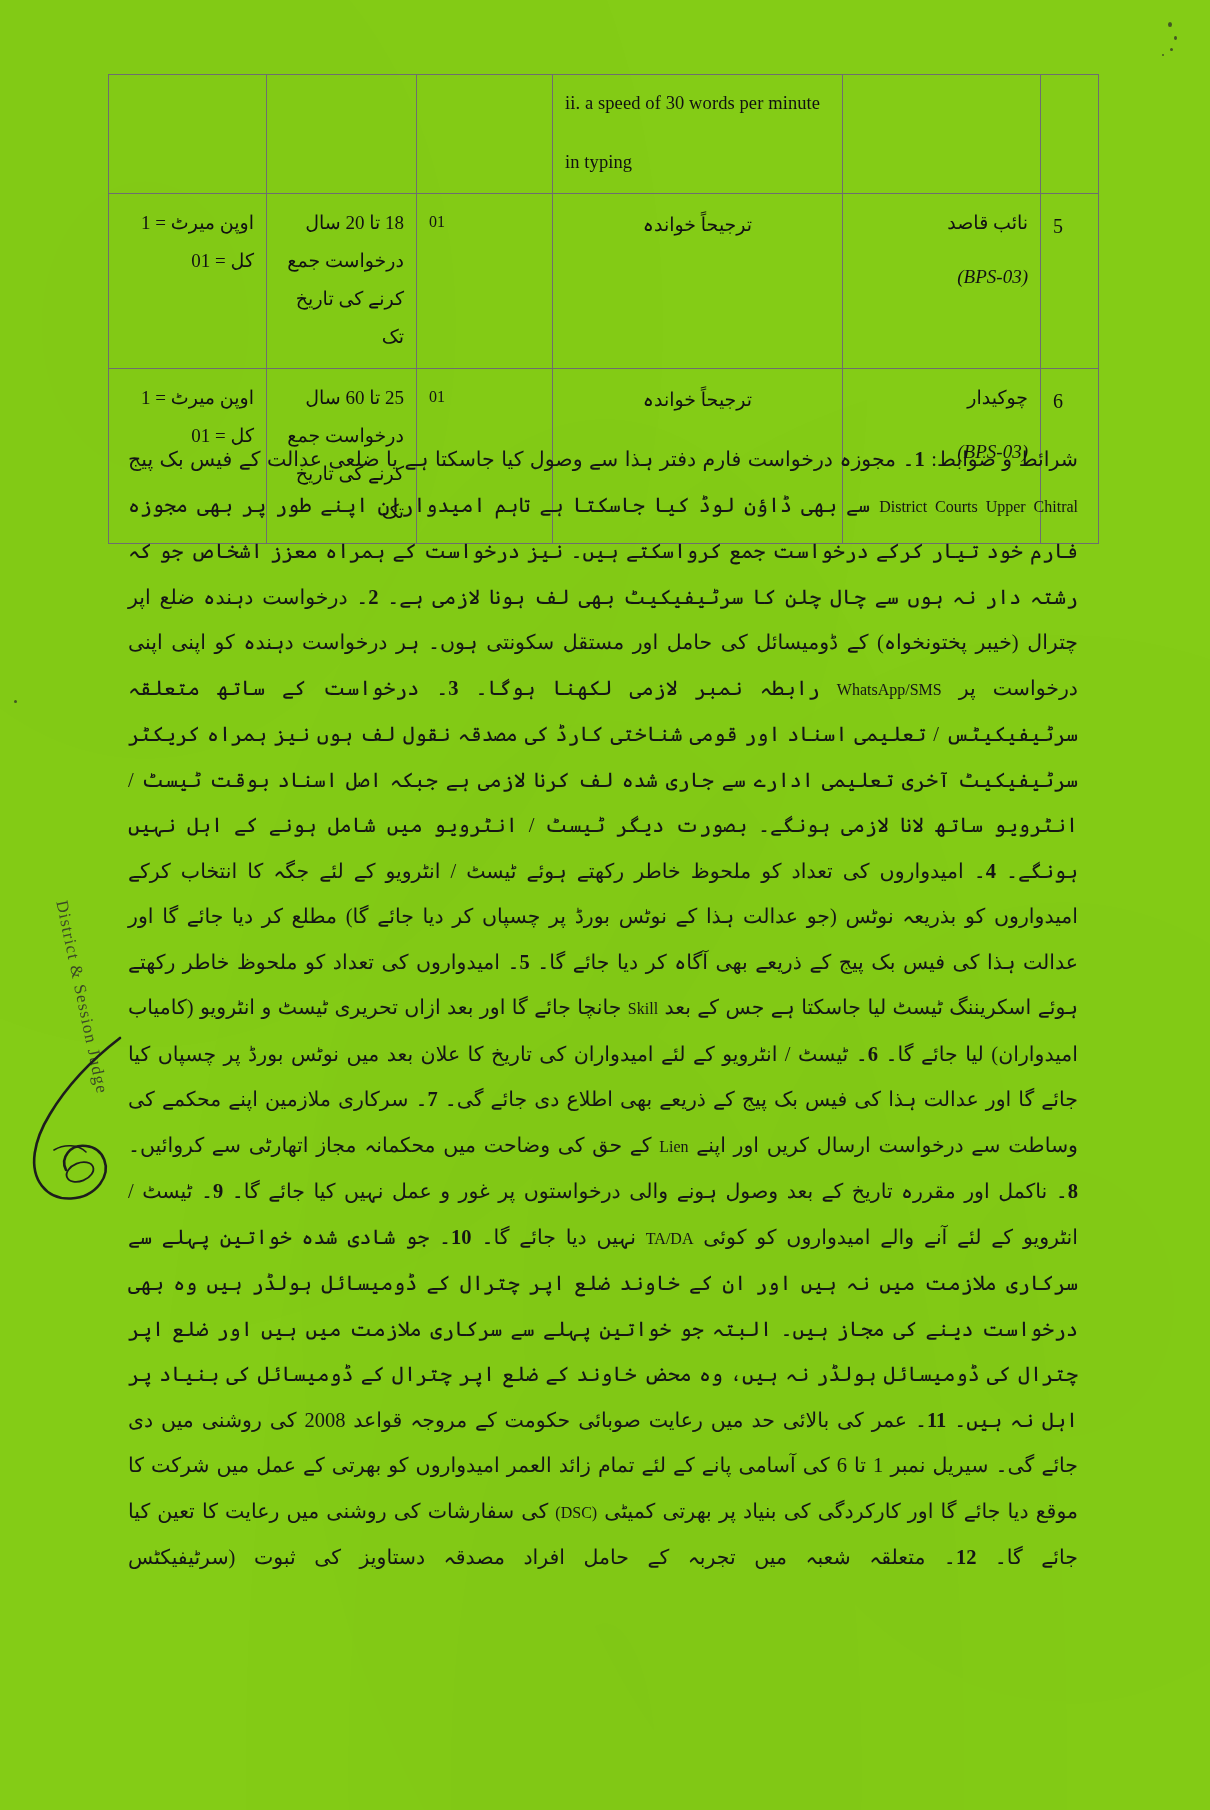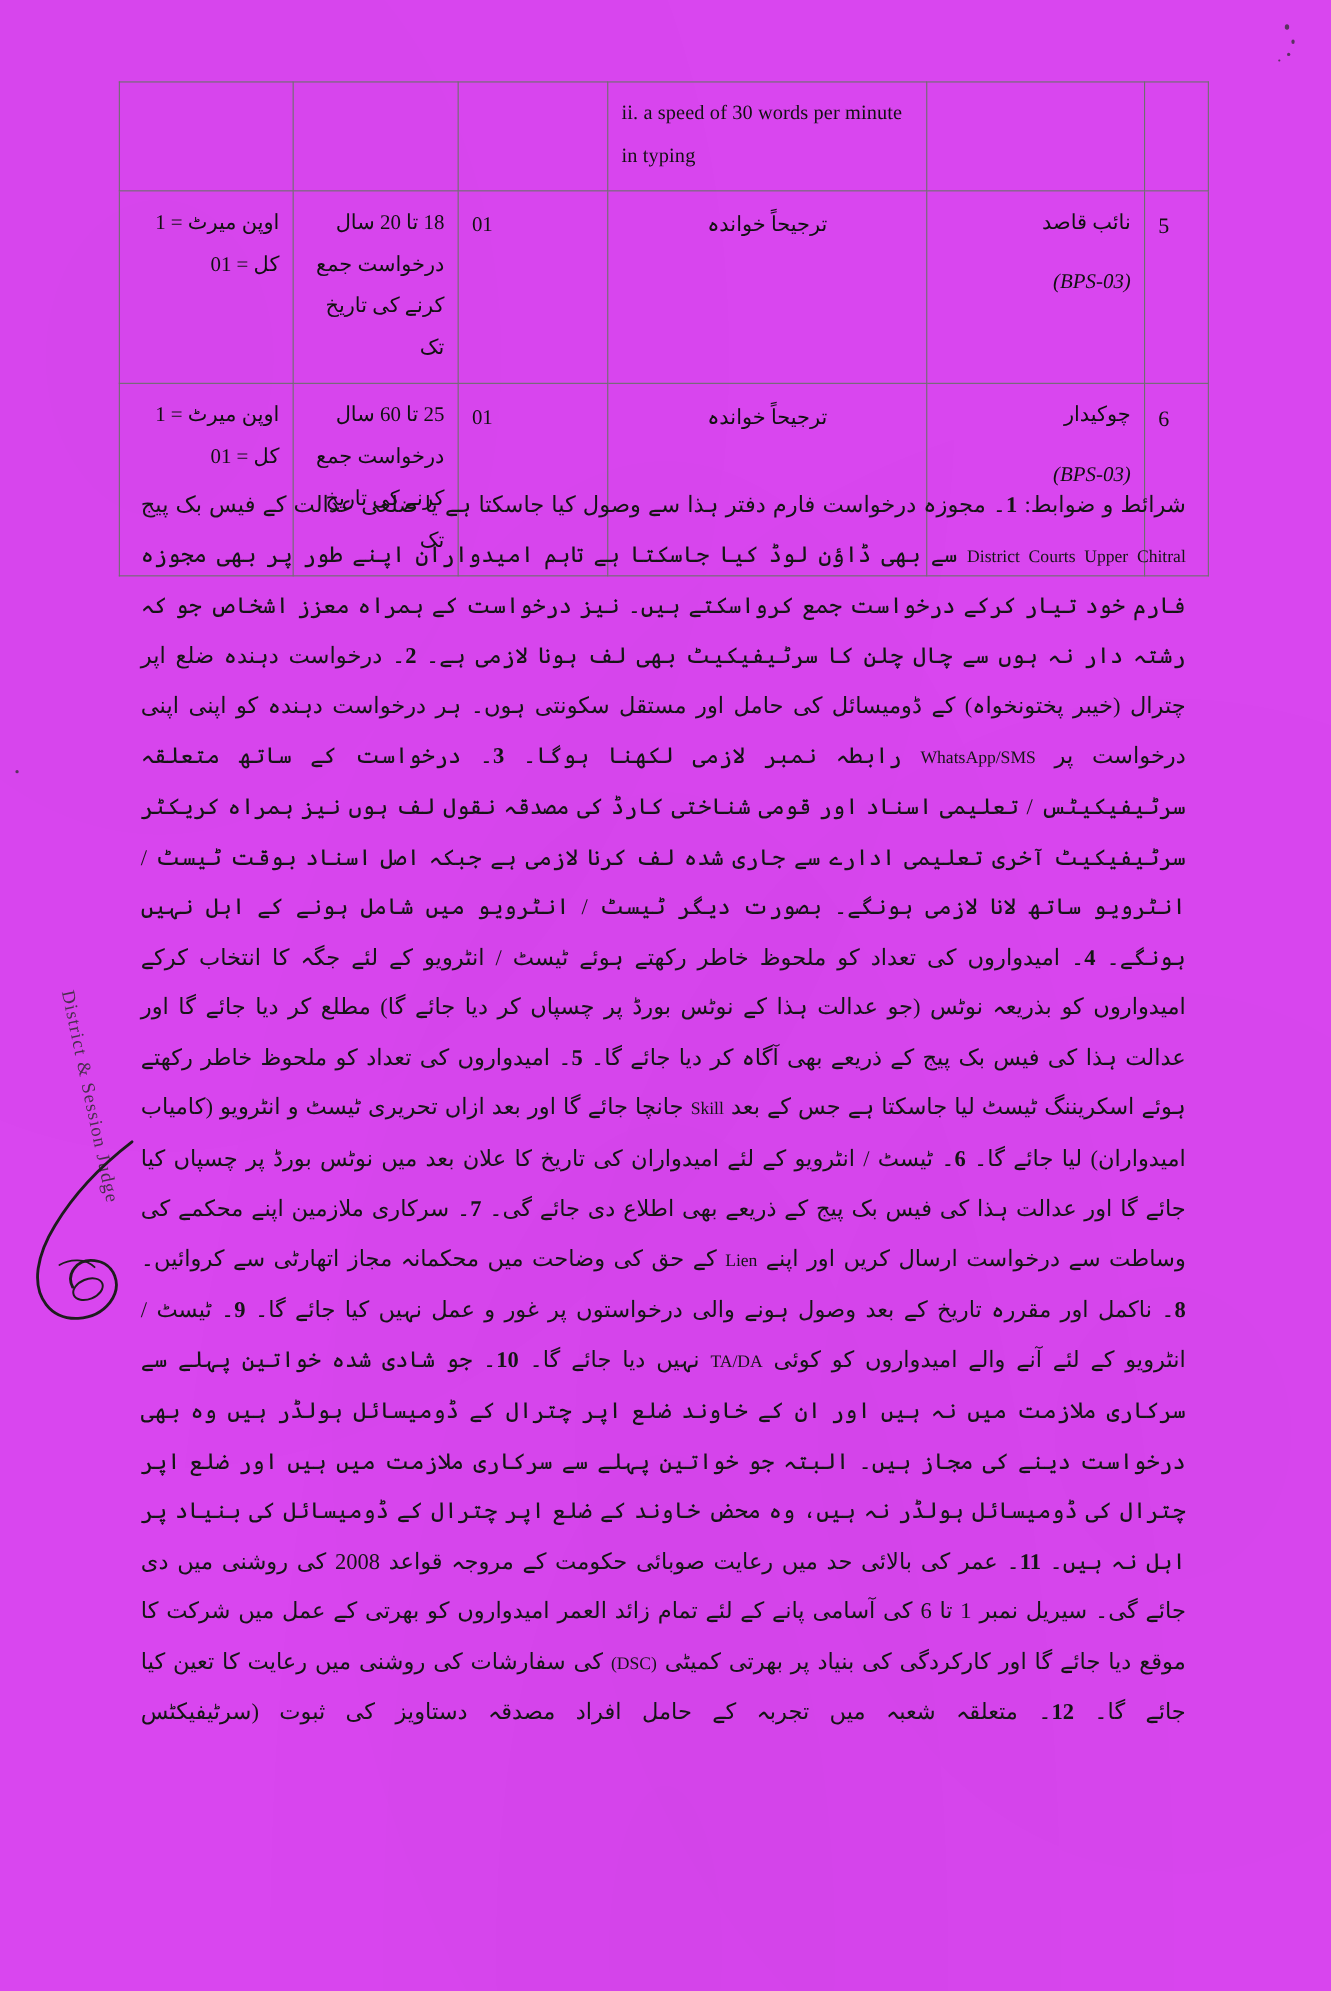--- a/index.html
+++ b/index.html
@@ -13,21 +13,21 @@
     position: relative;
     font-family: "Liberation Serif", "DejaVu Serif", serif;
     color: #111111;
     overflow: hidden;
   }
 
   
   #page {
     position: absolute;
     inset: 0;
-    background: #d946ef;
+    background: #84cc16;
   }
   
   #grain {
     position: absolute;
     inset: 0;
     pointer-events: none;
     background:
       radial-gradient(ellipse at 12% 18%, rgba(0,0,0,0.016), rgba(0,0,0,0) 55%),
       radial-gradient(ellipse at 88% 72%, rgba(0,0,0,0.014), rgba(0,0,0,0) 58%),
       radial-gradient(ellipse at 50% 98%, rgba(0,0,0,0.02), rgba(0,0,0,0) 60%);
@@ -78,21 +78,21 @@
   .c-sno   { width: 58px;  text-align: center; }
   .c-post  { width: 198px; text-align: right; }
   .c-qual  { width: 290px; text-align: center; }
   .c-num   { width: 136px; text-align: center; }
   .c-age   { width: 150px; text-align: right; }
   .c-quota { width: 158px; text-align: right; }
 
   .sno-txt { font-size: 20px; padding-top: 12px; }
   .post-name { display:block;text-align:right; }
   .post-bps  { display:block; margin-top: 16px; font-size: 19px; direction: ltr; text-align: right; font-style: italic;}
-  .num-txt { padding-top: 12px; font-size: 19px; }
+  .num-txt { padding-top: 12px; font-size: 16px; }
   .qual-txt { padding-top: 12px; }
   .age-line { display: block; }
   .quota-line { display: block; }
 
   
   tr.r-head td { height: 96px; }
   tr.r-5    td { height: 130px; }
   tr.r-6    td { height: 128px; }
 
   
@@ -186,21 +186,21 @@
           </td>
         <td>
             <div class="cell-inner"></div>
           </td>
         <td>
             <div class="cell-inner"></div>
           </td>
         <td>
           <div class="cell-inner eng" style="text-align:left;">
             <div>ii. a speed of 30 words per minute</div>
-            <div style="margin-top:2px;">in typing</div>
+            <div style="margin-top:22px;">in typing</div>
           </div>
         </td>
         <td>
             <div class="cell-inner"></div>
           </td>
         <td>
             <div class="cell-inner"></div>
           </td>
       </tr>
 

